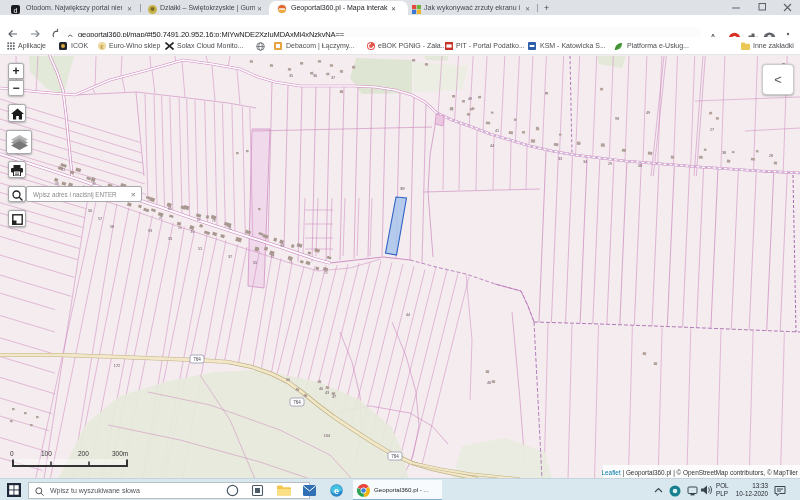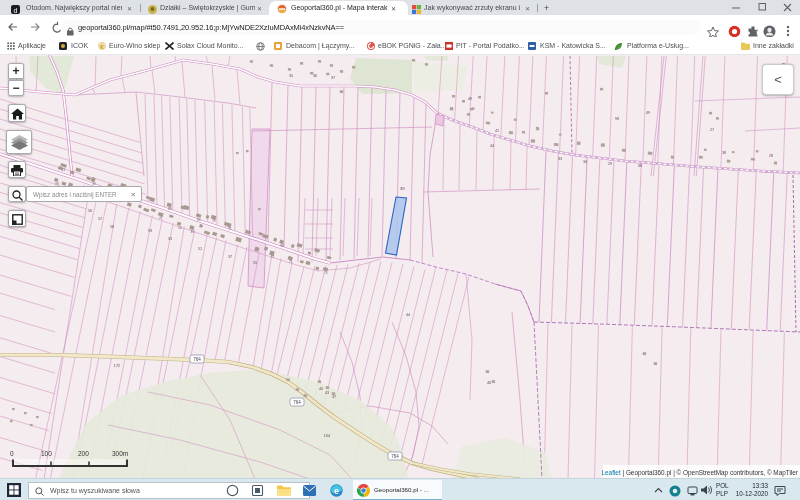--- a/index.html
+++ b/index.html
@@ -3,21 +3,21 @@
 *{margin:0;padding:0;box-sizing:border-box}
 body{width:800px;height:500px;overflow:hidden;font-family:"Liberation Sans",sans-serif;position:relative;background:#fff}
 .abs{position:absolute}
 
 #tabbar{position:absolute;top:0;left:0;width:800px;height:15px;background:#dee1e6}
 .tab{position:absolute;top:0;height:15px;font-size:7px;color:#45484d;white-space:nowrap;overflow:hidden}
 .tabx{position:absolute;font-size:6px;color:#5f6368}
 #activetab{position:absolute;left:269px;top:1px;width:139px;height:14px;background:#fff;border-radius:7px 7px 0 0}
 .tdiv{position:absolute;top:4px;width:1px;height:8px;background:#9aa0a6}
 
-#toolbar{position:absolute;top:16px;left:0;width:800px;height:22px;background:#fff}
+#toolbar{position:absolute;top:23px;left:0;width:800px;height:22px;background:#fff}
 #omni{position:absolute;left:61px;top:3.5px;width:640px;height:15px;background:#fbfbfc;border-radius:8px;font-size:7.5px;color:#202124;line-height:15px}
 
 #bookbar{position:absolute;top:37px;left:0;width:800px;height:18px;background:#fff;border-bottom:1px solid #e4e6e8}
 .bk{position:absolute;top:0;height:18px;line-height:18px;font-size:7px;color:#4a4d51;white-space:nowrap}
 
 #map{position:absolute;top:55px;left:0;width:800px;height:423px}
 
 .lbtn{position:absolute;background:#fff;border:1px solid #a7a9ac;border-radius:2.5px;color:#222;text-align:center;box-shadow:0 0.5px 2px rgba(0,0,0,0.25)}
 
 #taskbar{position:absolute;top:478px;left:0;width:800px;height:22px;background:#d9e8ee;border-top:1px solid #c3d4dc}

